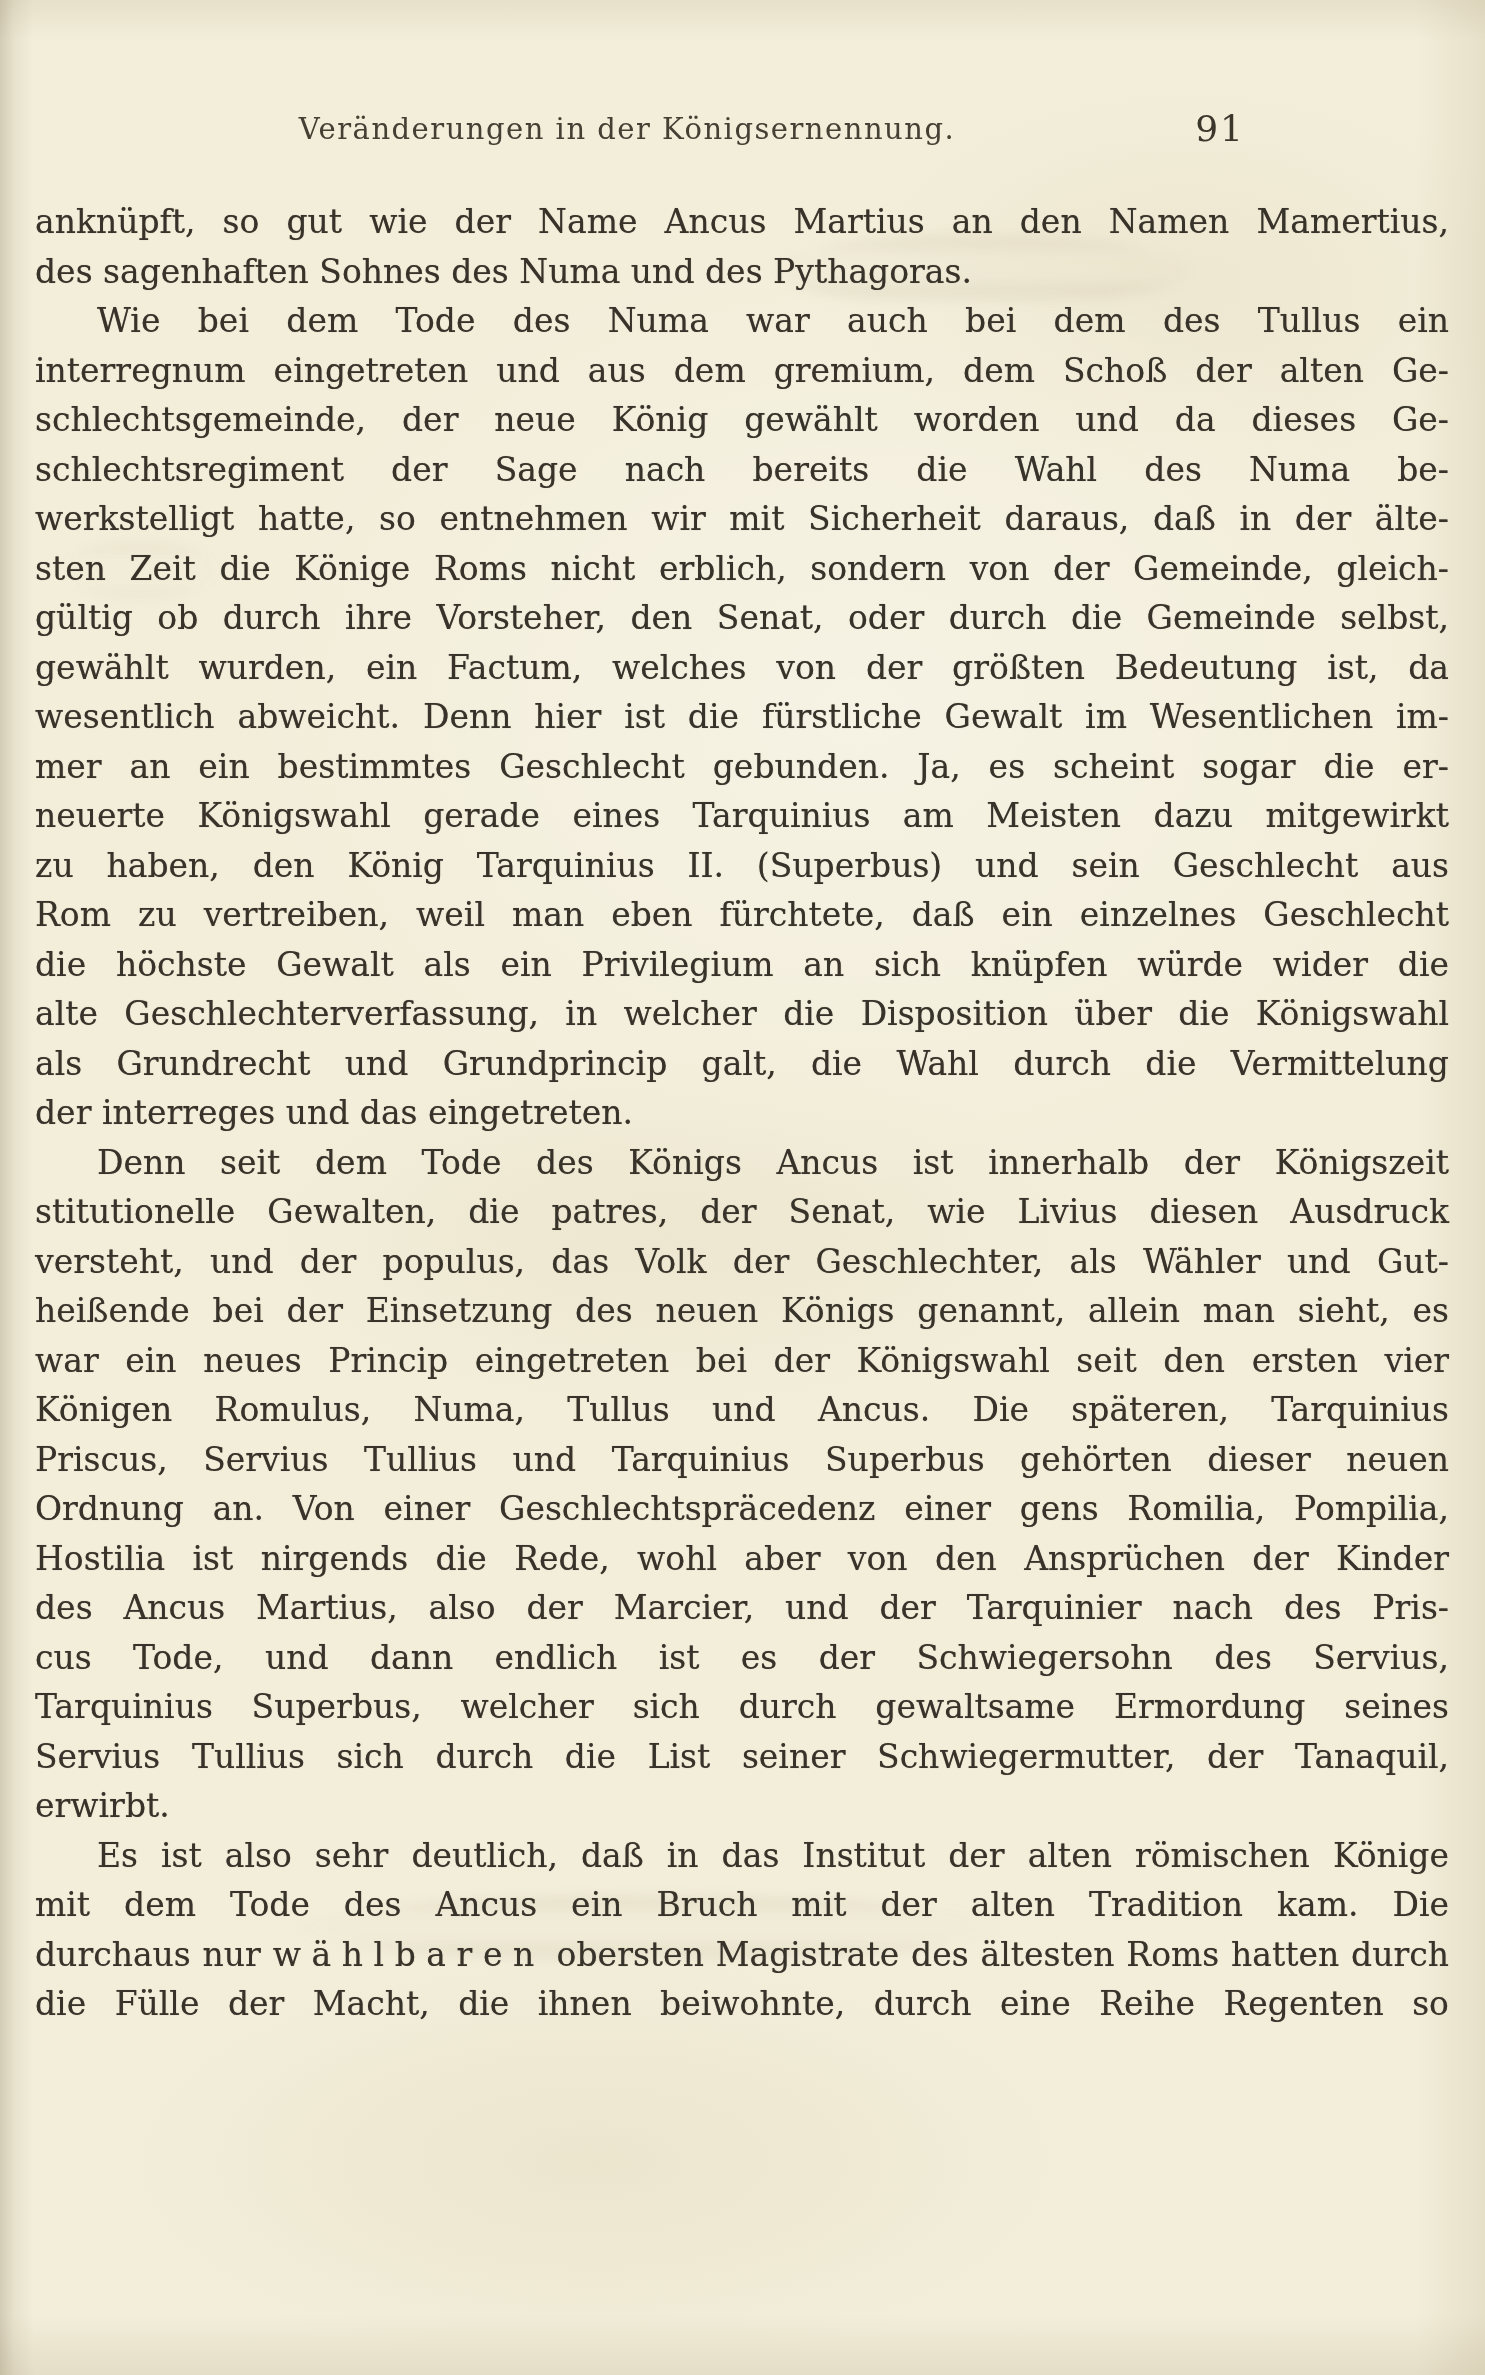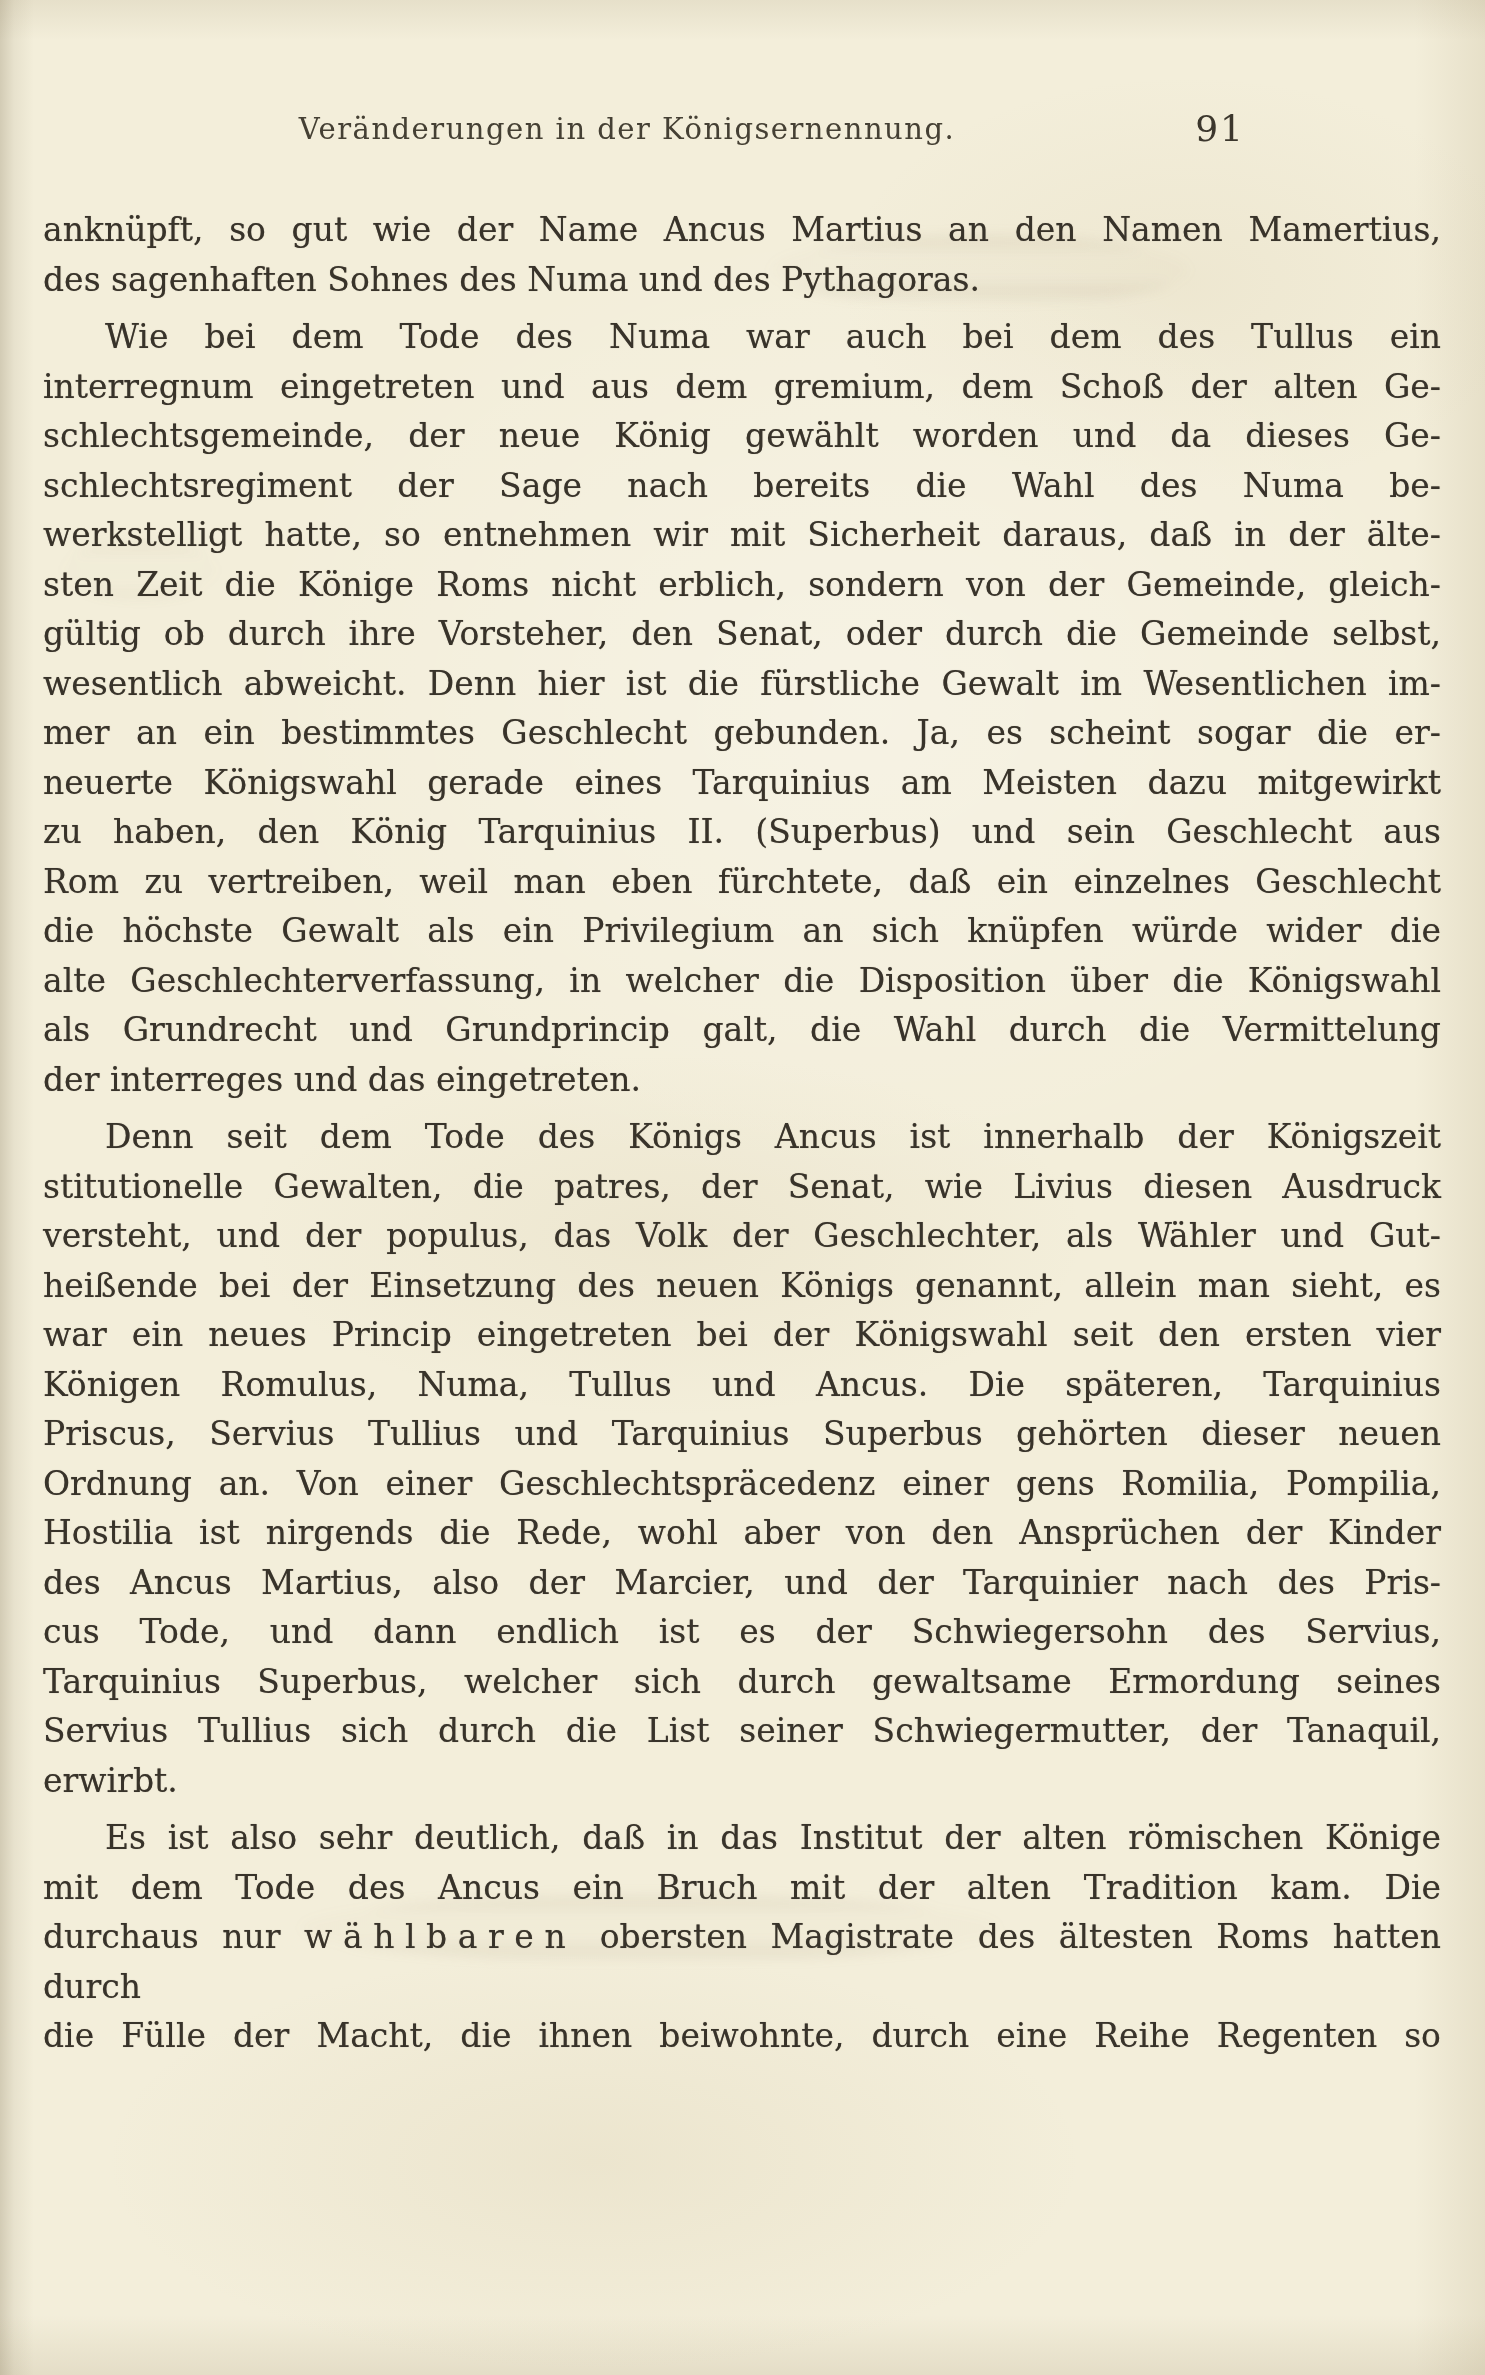--- a/index.html
+++ b/index.html
@@ -50,21 +50,21 @@
     font-size: 36px;
     color: #3c372d;
     letter-spacing: 2px;
   }
   .page-text {
     position: absolute;
     top: 197px;
     left: 35px;
     right: 36px;
   }
-  .para { margin: 8px; }
+  .para { margin: 0; }
   .line {
     font-size: 33px;
     line-height: 49.5px;
     text-align: justify;
     text-align-last: justify;
     white-space: normal;
     text-shadow: 0 0 0.7px rgba(58,50,40,0.55);
   }
   .line.endline { text-align-last: left; }
   .line.indent { text-indent: 62px; }
@@ -103,20 +103,21 @@
         <div class="line endline">des sagenhaften Sohnes des Numa und des Pythagoras.</div>
       </div>
       <div class="para">
         <div class="line indent">Wie bei dem Tode des Numa war auch bei dem des Tullus ein</div>
         <div class="line">interregnum eingetreten und aus dem gremium, dem Schoß der alten Ge-</div>
         <div class="line">schlechtsgemeinde, der neue König gewählt worden und da dieses Ge-</div>
         <div class="line">schlechtsregiment der Sage nach bereits die Wahl des Numa be-</div>
         <div class="line">werkstelligt hatte, so entnehmen wir mit Sicherheit daraus, daß in der älte-</div>
         <div class="line">sten Zeit die Könige Roms nicht erblich, sondern von der Gemeinde, gleich-</div>
         <div class="line">gültig ob durch ihre Vorsteher, den Senat, oder durch die Gemeinde selbst,</div>
+        <div class="line">gewählt wurden, ein Factum, welches von der größten Bedeutung ist, da</div>
         <div class="line">wesentlich abweicht. Denn hier ist die fürstliche Gewalt im Wesentlichen im-</div>
         <div class="line">mer an ein bestimmtes Geschlecht gebunden. Ja, es scheint sogar die er-</div>
         <div class="line">neuerte Königswahl gerade eines Tarquinius am Meisten dazu mitgewirkt</div>
         <div class="line">zu haben, den König Tarquinius II. (Superbus) und sein Geschlecht aus</div>
         <div class="line">Rom zu vertreiben, weil man eben fürchtete, daß ein einzelnes Geschlecht</div>
         <div class="line">die höchste Gewalt als ein Privilegium an sich knüpfen würde wider die</div>
         <div class="line">alte Geschlechterverfassung, in welcher die Disposition über die Königswahl</div>
         <div class="line">als Grundrecht und Grundprincip galt, die Wahl durch die Vermittelung</div>
         <div class="line endline">der interreges und das eingetreten.</div>
       </div>

